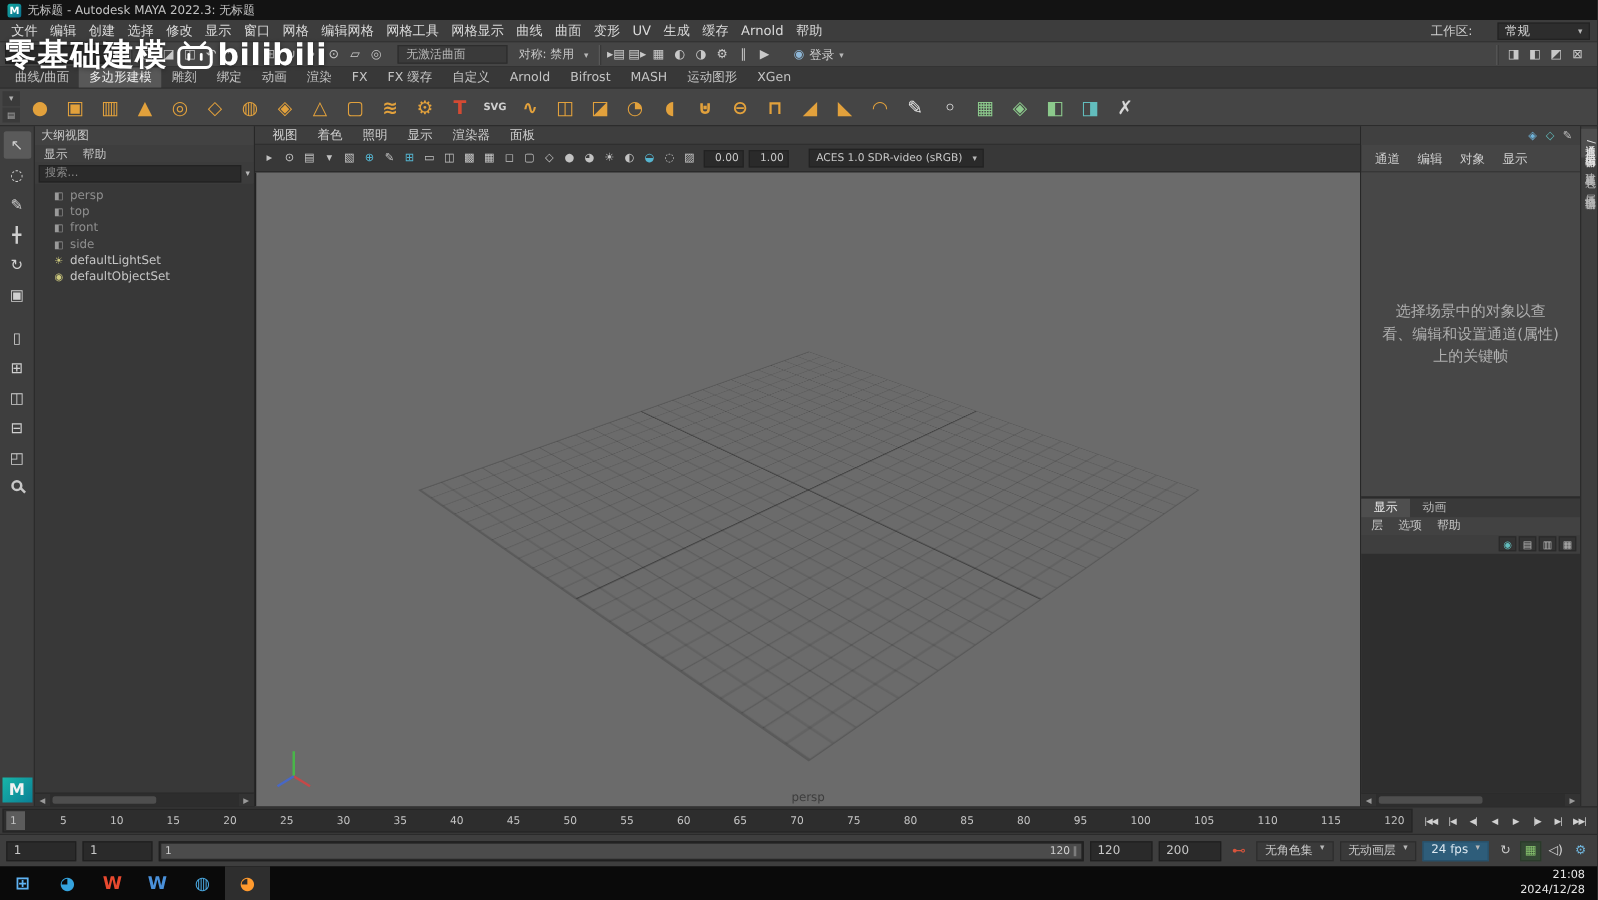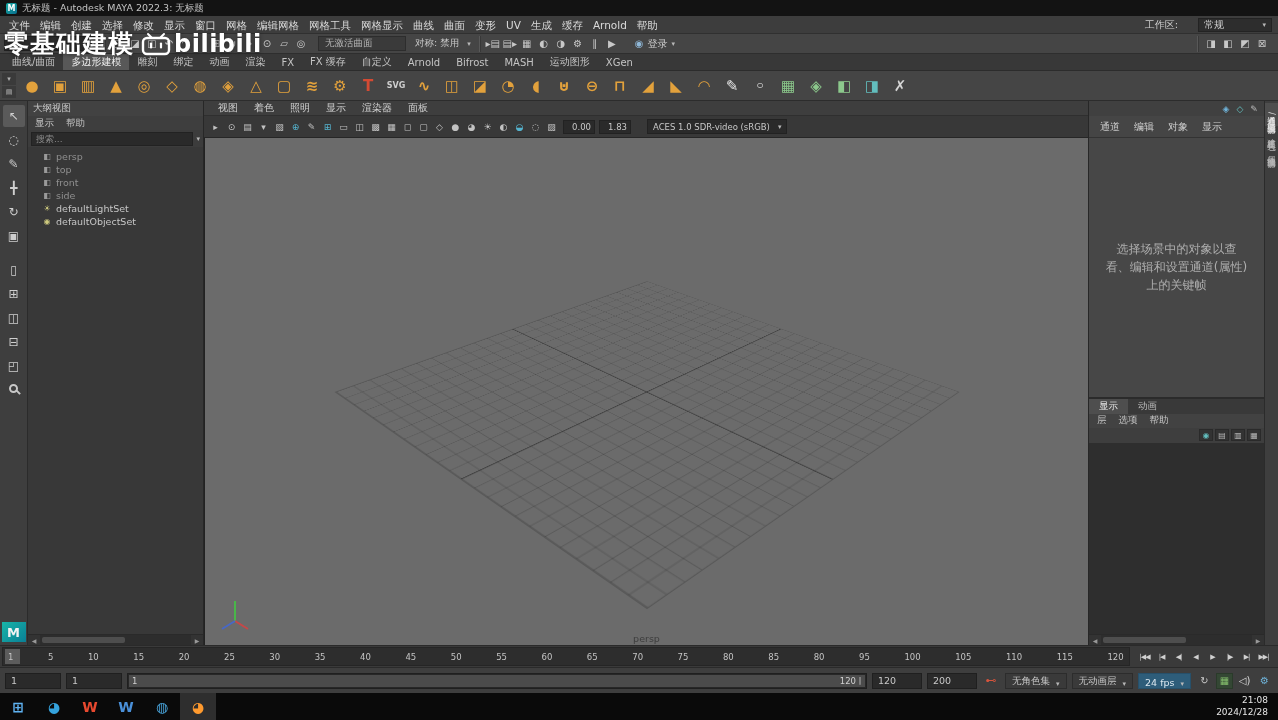--- a/index.html
+++ b/index.html
@@ -125,21 +125,21 @@
   .tr-btn { min-width:16px; height:16px; display:flex; align-items:center; justify-content:center; font-size:7px; color:#d0d0d0; letter-spacing:-1px; }
   
   .rangeslider { height:26px; background:#3e3e3e; display:flex; align-items:center; gap:5px; padding:0 5px; border-top:1px solid #2a2a2a; flex:0 0 auto; }
   .rs-field { height:16px; background:#2a2a2a; border:1px solid #1f1f1f; color:#c8c8c8; font-size:9.5px; display:flex; align-items:center; padding:0 5px; }
   .rs-field.w1 { width:56px; } .rs-field.w2 { width:50px; }
   .rs-track { flex:1; height:16px; background:#272727; border:1px solid #1f1f1f; position:relative; }
   .rs-range { position:absolute; inset:1px; background:#4b4b4b; display:flex; align-items:center; justify-content:space-between; padding:0 3px; font-size:8.5px; color:#d0d0d0; }
   .rs-endgrip { display:flex; align-items:center; gap:2px; }
   .grip { color:#9a9a9a; font-size:8px; }
   .rs-key { width:18px; text-align:center; font-size:11px; }
-  .rs-dd { height:16px; display:flex; align-items:flex-end; gap:6px; background:#3a3a3a; border:1px solid #2c2c2c; padding:0 6px; font-size:9.5px; color:#c8c8c8; white-space:nowrap; }
+  .rs-dd { height:16px; display:flex; align-items:flex-start; gap:6px; background:#3a3a3a; border:1px solid #2c2c2c; padding:0 6px; font-size:9.5px; color:#c8c8c8; white-space:nowrap; }
   .rs-dd.fps { background:#2e5d7a; border-color:#27506a; color:#dce8f0; }
   .rs-icons { display:flex; align-items:center; gap:3px; }
   .rs-ico { width:17px; height:16px; display:flex; align-items:center; justify-content:center; font-size:10px; color:var(--c,#c8c8c8); }
   .rs-ico[data-name="evaluation-mode-icon"] { background:#344734; border:1px solid #2a3a2a; }
   
   .cmdline { height:23px; background:#3a3a3a; display:flex; align-items:center; gap:5px; padding:0 4px; border-top:1px solid #2a2a2a; flex:0 0 auto; }
   .cmd-spacer { width:540px; flex:0 0 auto; }
   .mel-label { font-size:10px; color:#c8c8c8; }
   .cmd-input { width:200px; height:16px; background:#262626; border:1px solid #1e1e1e; color:#ccc; font-size:10px; padding:0 4px; font-family:inherit; cursor:text; }
   .cmd-output { width:295px; height:16px; background:#262626; border:1px solid #1e1e1e; color:#c6c6c6; font-size:9.5px; display:flex; align-items:center; padding:0 5px; }
@@ -409,21 +409,21 @@
             <span class="vp-icon" data-name="wireframe-icon">◇</span>
             <span class="vp-icon" data-name="shaded-icon">●</span>
             <span class="vp-icon" data-name="textured-icon">◕</span>
             <span class="vp-icon" data-name="use-all-lights-icon">☀</span>
             <span class="vp-icon" data-name="shadows-icon">◐</span>
             <span class="vp-icon" data-name="screen-space-ao-icon" style="--c: #55b4cf;">◒</span>
             <span class="vp-icon" data-name="motion-blur-icon">◌</span>
             <span class="vp-icon" data-name="xray-icon">▨</span>
         </div>
         <span class="vp-field" data-name="exposure-field">0.00</span>
-        <span class="vp-field" data-name="gamma-field">1.83</span>
+        <span class="vp-field" data-name="gamma-field">1.00</span>
         <span class="vp-dropdown" data-name="view-transform-dropdown">
           <span data-name="view-transform-value">ACES 1.0 SDR-video (sRGB)</span>
           <span class="caret" data-name="chevron-down-icon">▾</span>
         </span>
       </div>
       <div class="vp-canvas" data-name="viewport-canvas">
         <div class="grid-plane" data-name="ground-plane-grid"></div>
         <svg class="axis-gizmo" data-name="view-axis-gizmo" width="44" height="40" viewBox="0 0 44 40">
           <line x1="22" y1="26" x2="22" y2="6" stroke="#49b649" stroke-width="2"></line>
           <line x1="22" y1="26" x2="35" y2="34" stroke="#c64848" stroke-width="2"></line>

